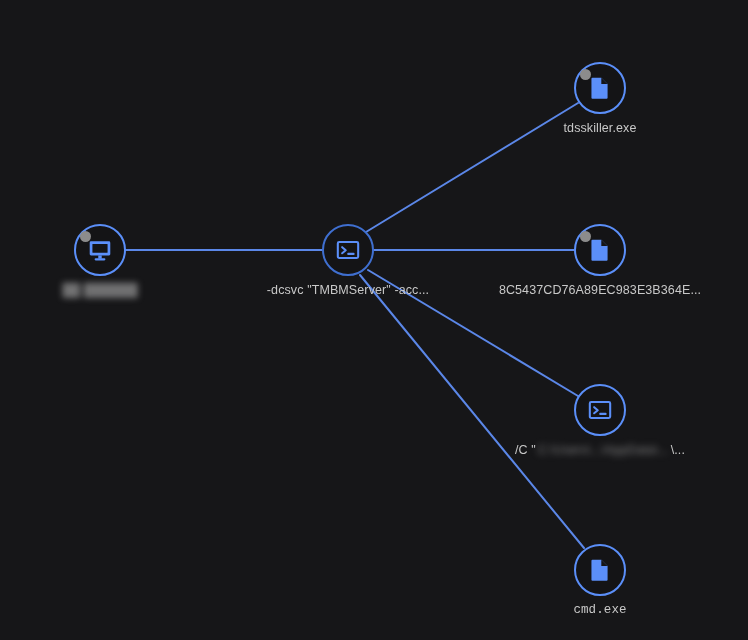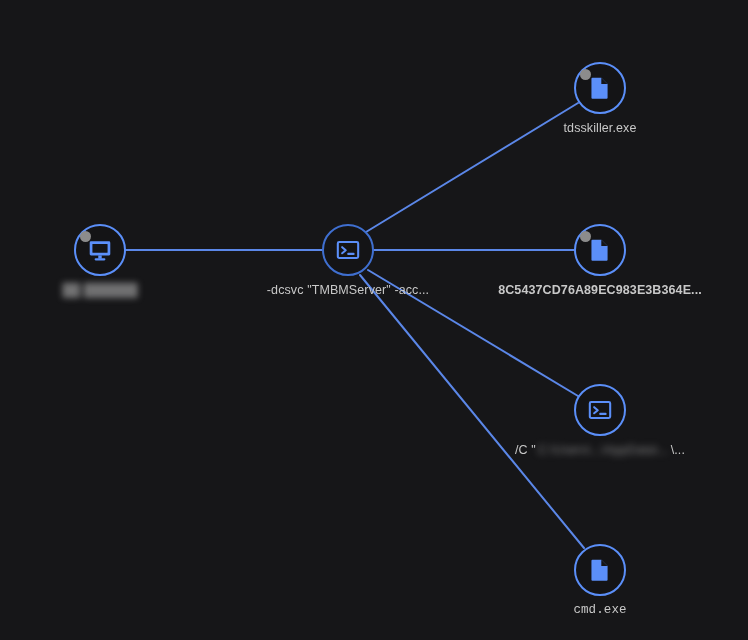--- a/index.html
+++ b/index.html
@@ -151,21 +151,21 @@
       <div class="node-label" style="left: 600px; top: 120px;">tdsskiller.exe</div>
       <div class="graph-node ring-bright" style="left: 600px; top: 250px;">
         <span>
           <svg class="node-glyph" viewBox="0 0 24 24" fill="none">
             <path d="M5 2.5h8.2L19 8.3V21a0.9 0.9 0 0 1-0.9 0.9H5A0.9 0.9 0 0 1 4.1 21V3.4A0.9 0.9 0 0 1 5 2.5z" fill="#5b8ff9"></path>
             <path d="M13.2 2.5L19 8.3h-5.8z" fill="#141416"></path>
           </svg>
         </span>
         <span class="node-badge" style="background: rgb(140, 140, 140);"></span>
       </div>
-      <div class="node-label" style="left: 600px; top: 282px; font-weight: bold;">8C5437CD76A89EC983E3B364E...</div>
+      <div class="node-label" style="left: 600px; top: 282px;">8C5437CD76A89EC983E3B364E...</div>
       <div class="graph-node ring-bright" style="left: 600px; top: 410px;">
         <span>
           <svg class="node-glyph" viewBox="0 0 24 24" fill="none" stroke="#5b8ff9" stroke-width="1.9" stroke-linecap="round" stroke-linejoin="round">
             <rect x="2.6" y="4.6" width="18.8" height="14.8" rx="1.3"></rect>
             <path d="M6.6 9.4l3.3 2.8-3.3 2.8"></path>
             <path d="M12.2 15.6h5"></path>
           </svg>
         </span>
       </div>
       <div class="node-label" style="left: 600px; top: 442px;"><span class="label-mixed">

